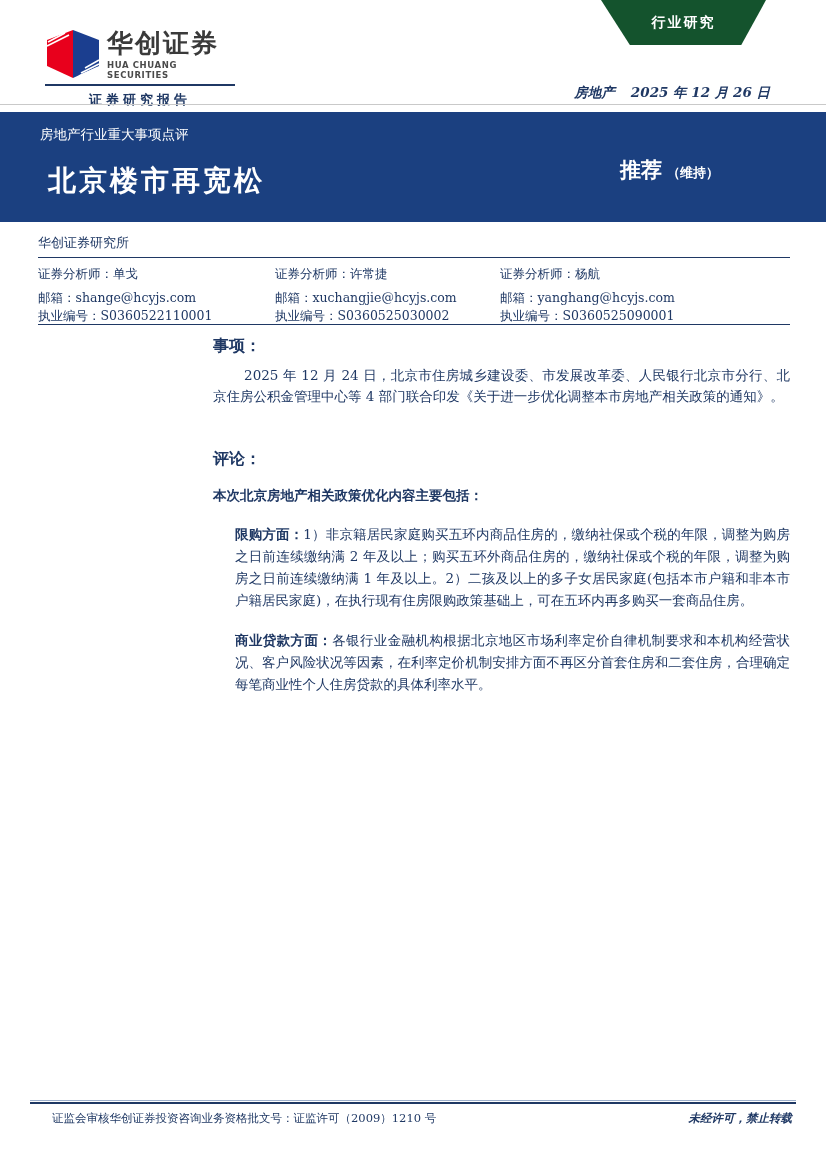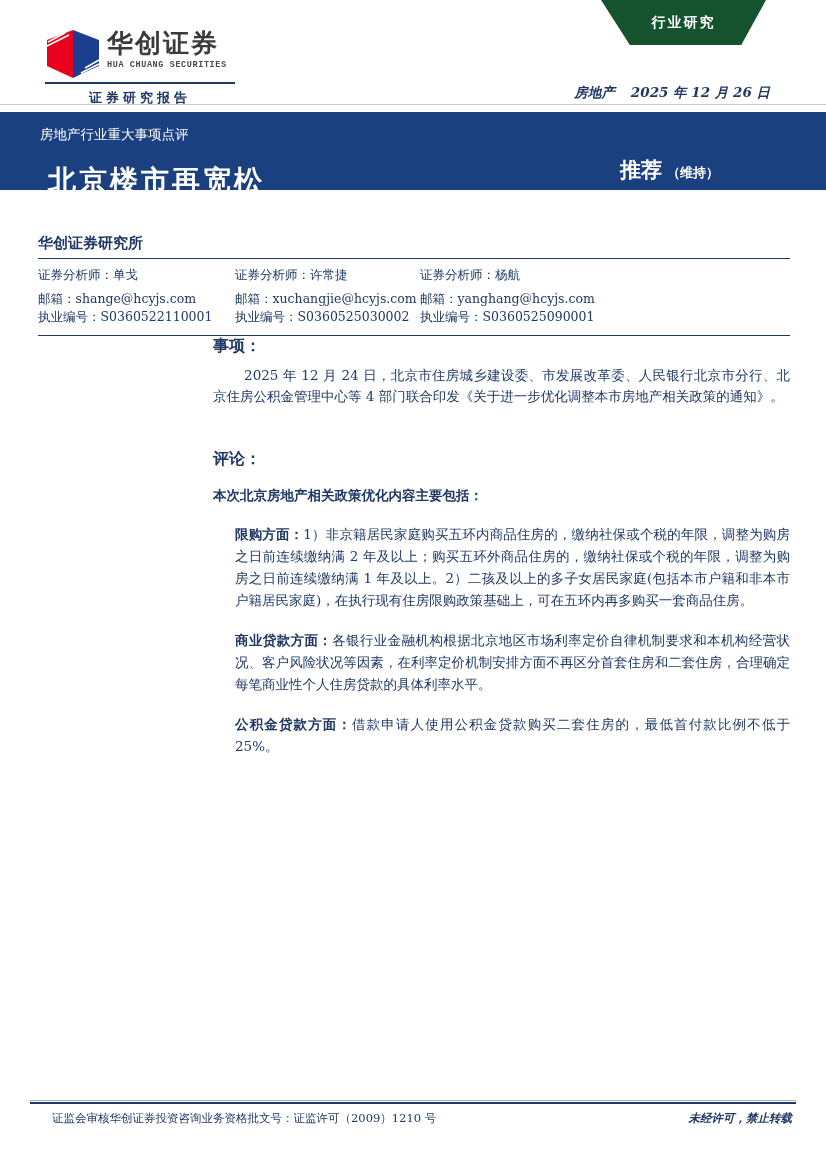--- a/index.html
+++ b/index.html
@@ -9,48 +9,48 @@
     background:#ffffff; overflow:hidden;
     font-family:"DejaVu Serif", serif;
     color:#1f3864;
   }
   
   .logo-block { position:absolute; left:45px; top:28px; width:190px; }
   .logo-row { display:flex; align-items:flex-start; }
   .logo-cube { width:56px; height:50px; flex:0 0 auto; }
   .logo-names { margin-left:6px; font-family:"DejaVu Sans", sans-serif; }
   .logo-cn { font-size:26px; font-weight:bold; color:#3a3a3a; letter-spacing:2px; line-height:30px; }
-  .logo-en { font-size:8.5px; font-weight:bold; color:#4a4a4a; letter-spacing:0.6px; margin-top:2px;font-family:Liberation Mono, monospace; }
+  .logo-en { font-size:8.5px; font-weight:bold; color:#4a4a4a; letter-spacing:0.6px; margin-top:2px; }
   .logo-rule { height:2px; background:#1f3864; margin-top:4px; width:190px; }
   .report-type { margin-top:5px; text-align:center; width:190px;
                  font-size:13px; font-weight:bold; color:#1f3864; letter-spacing:4px; }
   
   .industry-badge {
     position:absolute; left:601px; top:0; width:165px; height:45px;
     background:#14532d; color:#ffffff;
     clip-path:polygon(0 0, 100% 0, 85% 100%, 17.5% 100%);
     display:flex; align-items:center; justify-content:center;
     font-size:14px; font-weight:bold; letter-spacing:2px;
   }
   .date-line { position:absolute; top:84px; right:56px;
                font-size:13.5px; font-weight:bold; color:#1f3864; font-style:italic; }
   .date-line .industry { margin-right:16px; }
   .gray-hairline { position:absolute; left:0; right:0; top:104px; height:1px; background:#c9c9c9; }
   
-  .banner { position:absolute; left:0; right:0; top:112px; height:78px; background:#1b4080; color:#fff;padding-left:16px; }
+  .banner { position:absolute; left:0; right:0; top:112px; height:110px; background:#1b4080; color:#fff;padding-left:16px; }
   .banner-subtitle { position:absolute; left:40px; top:14px; font-size:13.5px; font-weight:normal; }
   .banner-title { position:absolute; left:48px; top:50px; font-size:28px; font-weight:bold; letter-spacing:3px; }
   .banner-rating { position:absolute; left:620px; top:44px; white-space:nowrap; }
   .rating-main { font-size:21px; font-weight:bold; }
   .rating-suffix { font-size:13px; font-weight:bold; }
   
   .institute { position:absolute; left:38px; top:234px; width:752px; }
-  .institute-name { font-size:15px; font-weight:bold; color:#1f3864;
+  .institute-name { font-size:13px; font-weight:normal; color:#1f3864;
                     padding-bottom:5px; border-bottom:1.5px solid #1f3864; }
-  .analysts { display:flex; padding-top:8px; padding-bottom:10px; border-bottom:1px solid #1f3864; }
+  .analysts { display:flex; padding-top:8px; padding-bottom:0; border-bottom:1px solid #1f3864;gap:40px; }
   .analyst { font-size:12.5px; line-height:16px; }
   .analyst.c1 { width:197px; } .analyst.c2 { width:185px; } .analyst.c3 { flex:1; }
   .analyst .role { margin-bottom:8px; }
   .analyst .mail { margin-bottom:2px; }
   
   .main { position:absolute; left:213px; top:336px; width:577px; }
   .sec-heading { font-size:16px; font-weight:bold; color:#1f3864; }
   .matter-body { margin-top:8px; font-size:13.5px; line-height:21px; text-align:justify; text-indent:2.3em; }
   .comment-heading { margin-top:42px; }
   .comment-intro { margin-top:17px; font-size:13.5px; font-weight:bold; }
@@ -136,21 +136,20 @@
     <div class="sec-heading">事项：</div>
     <div class="matter-body">2025 年 12 月 24 日，北京市住房城乡建设委、市发展改革委、人民银行北京市分行、北京住房公积金管理中心等 4 部门联合印发《关于进一步优化调整本市房地产相关政策的通知》。</div>
 
     <div class="sec-heading comment-heading">评论：</div>
     <div class="comment-intro">本次北京房地产相关政策优化内容主要包括：</div>
 
     <div class="para"><b>限购方面：</b><span>1）非京籍居民家庭购买五环内商品住房的，缴纳社保或个税的年限，调整为购房之日前连续缴纳满 2 年及以上；购买五环外商品住房的，缴纳社保或个税的年限，调整为购房之日前连续缴纳满 1 年及以上。2）二孩及以上的多子女居民家庭(包括本市户籍和非本市户籍居民家庭)，在执行现有住房限购政策基础上，可在五环内再多购买一套商品住房。</span></div>
 
     <div class="para"><b>商业贷款方面：</b><span>各银行业金融机构根据北京地区市场利率定价自律机制要求和本机构经营状况、客户风险状况等因素，在利率定价机制安排方面不再区分首套住房和二套住房，合理确定每笔商业性个人住房贷款的具体利率水平。</span></div>
 
-    <div class="para"><b>公积金贷款方面：</b><span>借款申请人使用公积金贷款购买二套住房的，最低首付款比例不低于25%。</span></div>
   </div>
 
   <div class="footer-rule"></div>
   <div class="footer-row">
     <span class="footer-left">证监会审核华创证券投资咨询业务资格批文号：证监许可（2009）1210 号</span>
     <span class="footer-right">未经许可，禁止转载</span>
   </div>
 
 </div>
 

